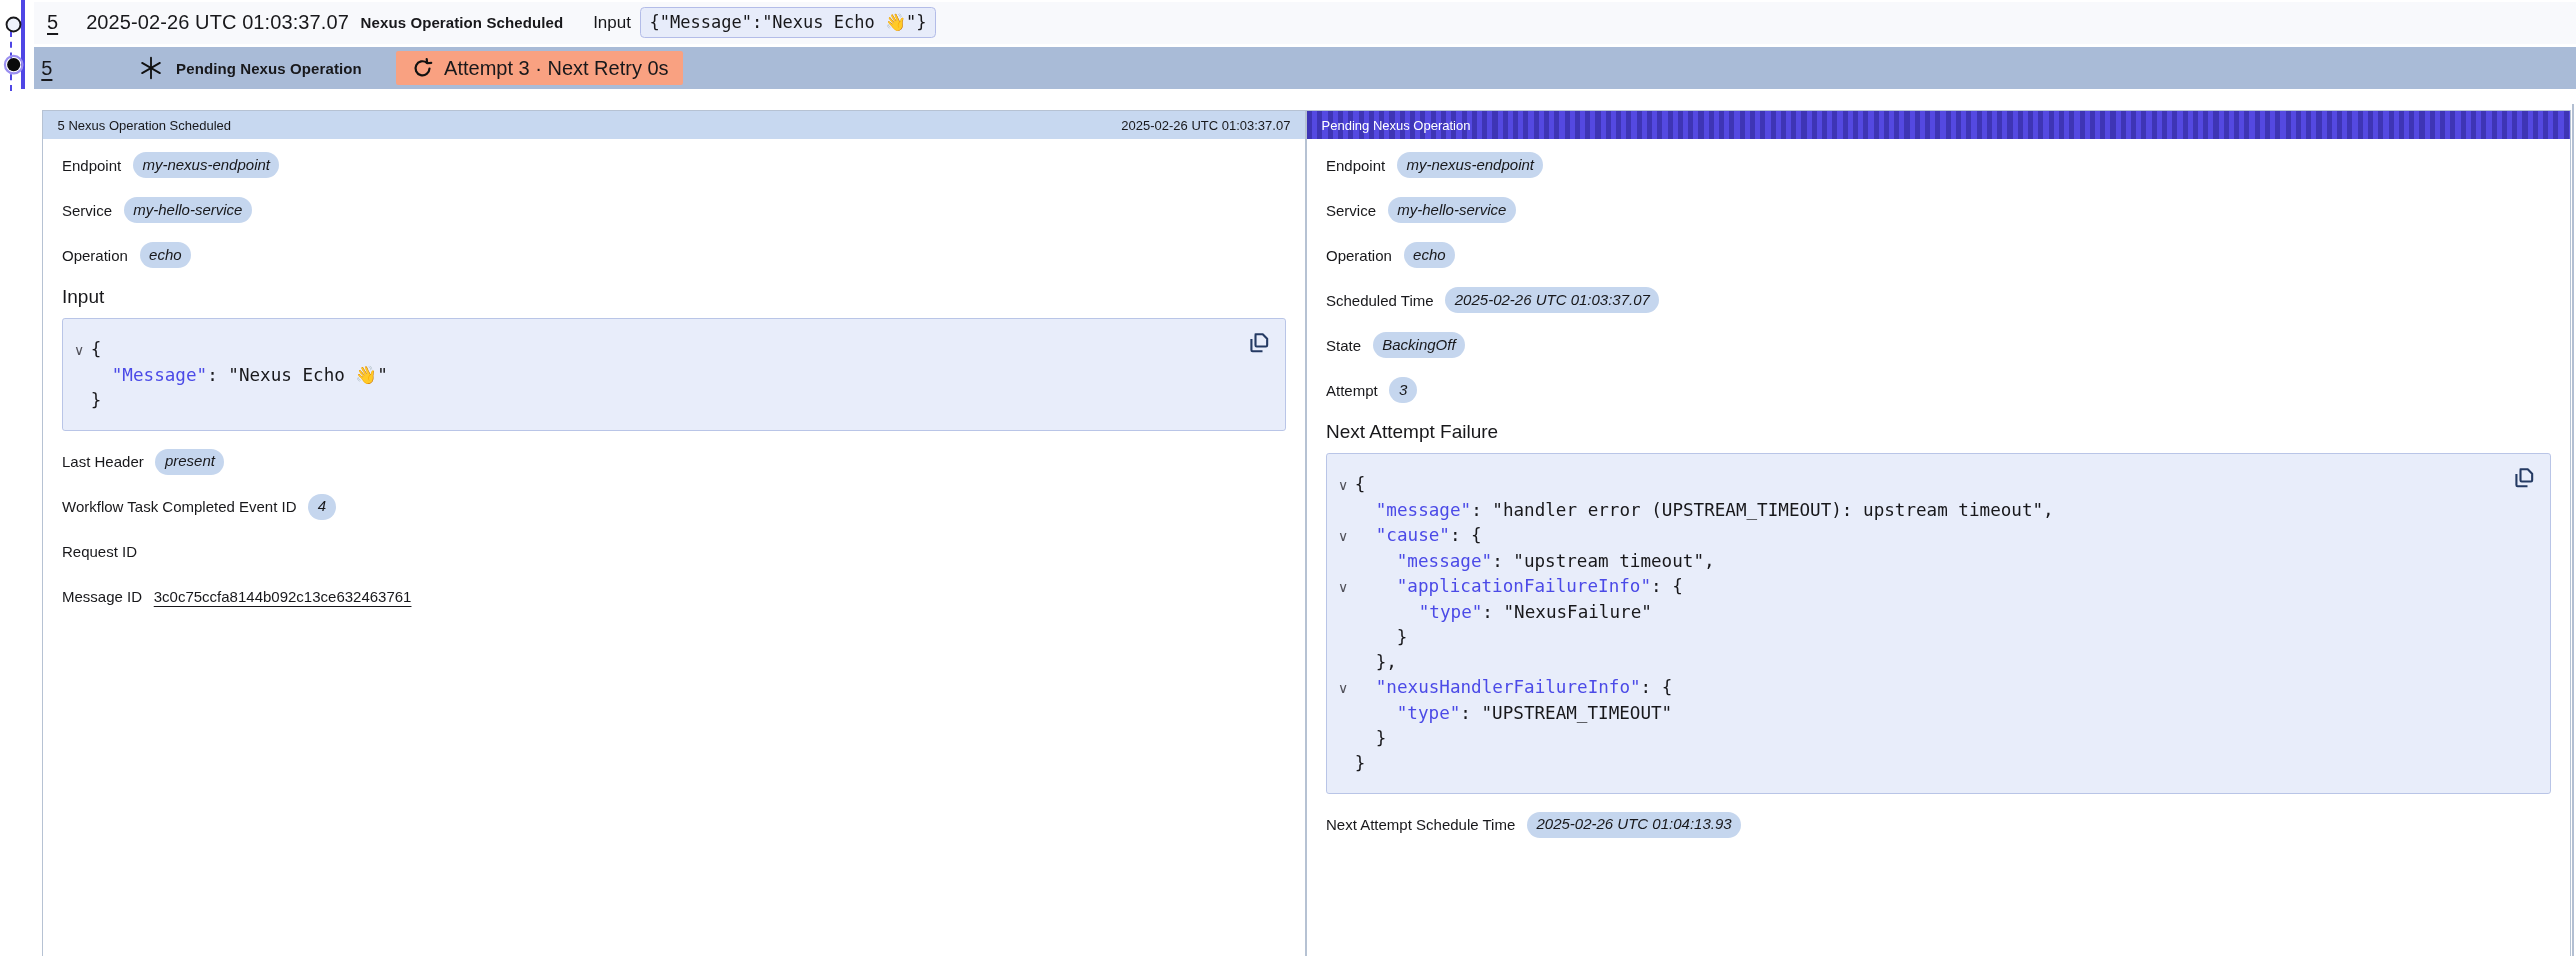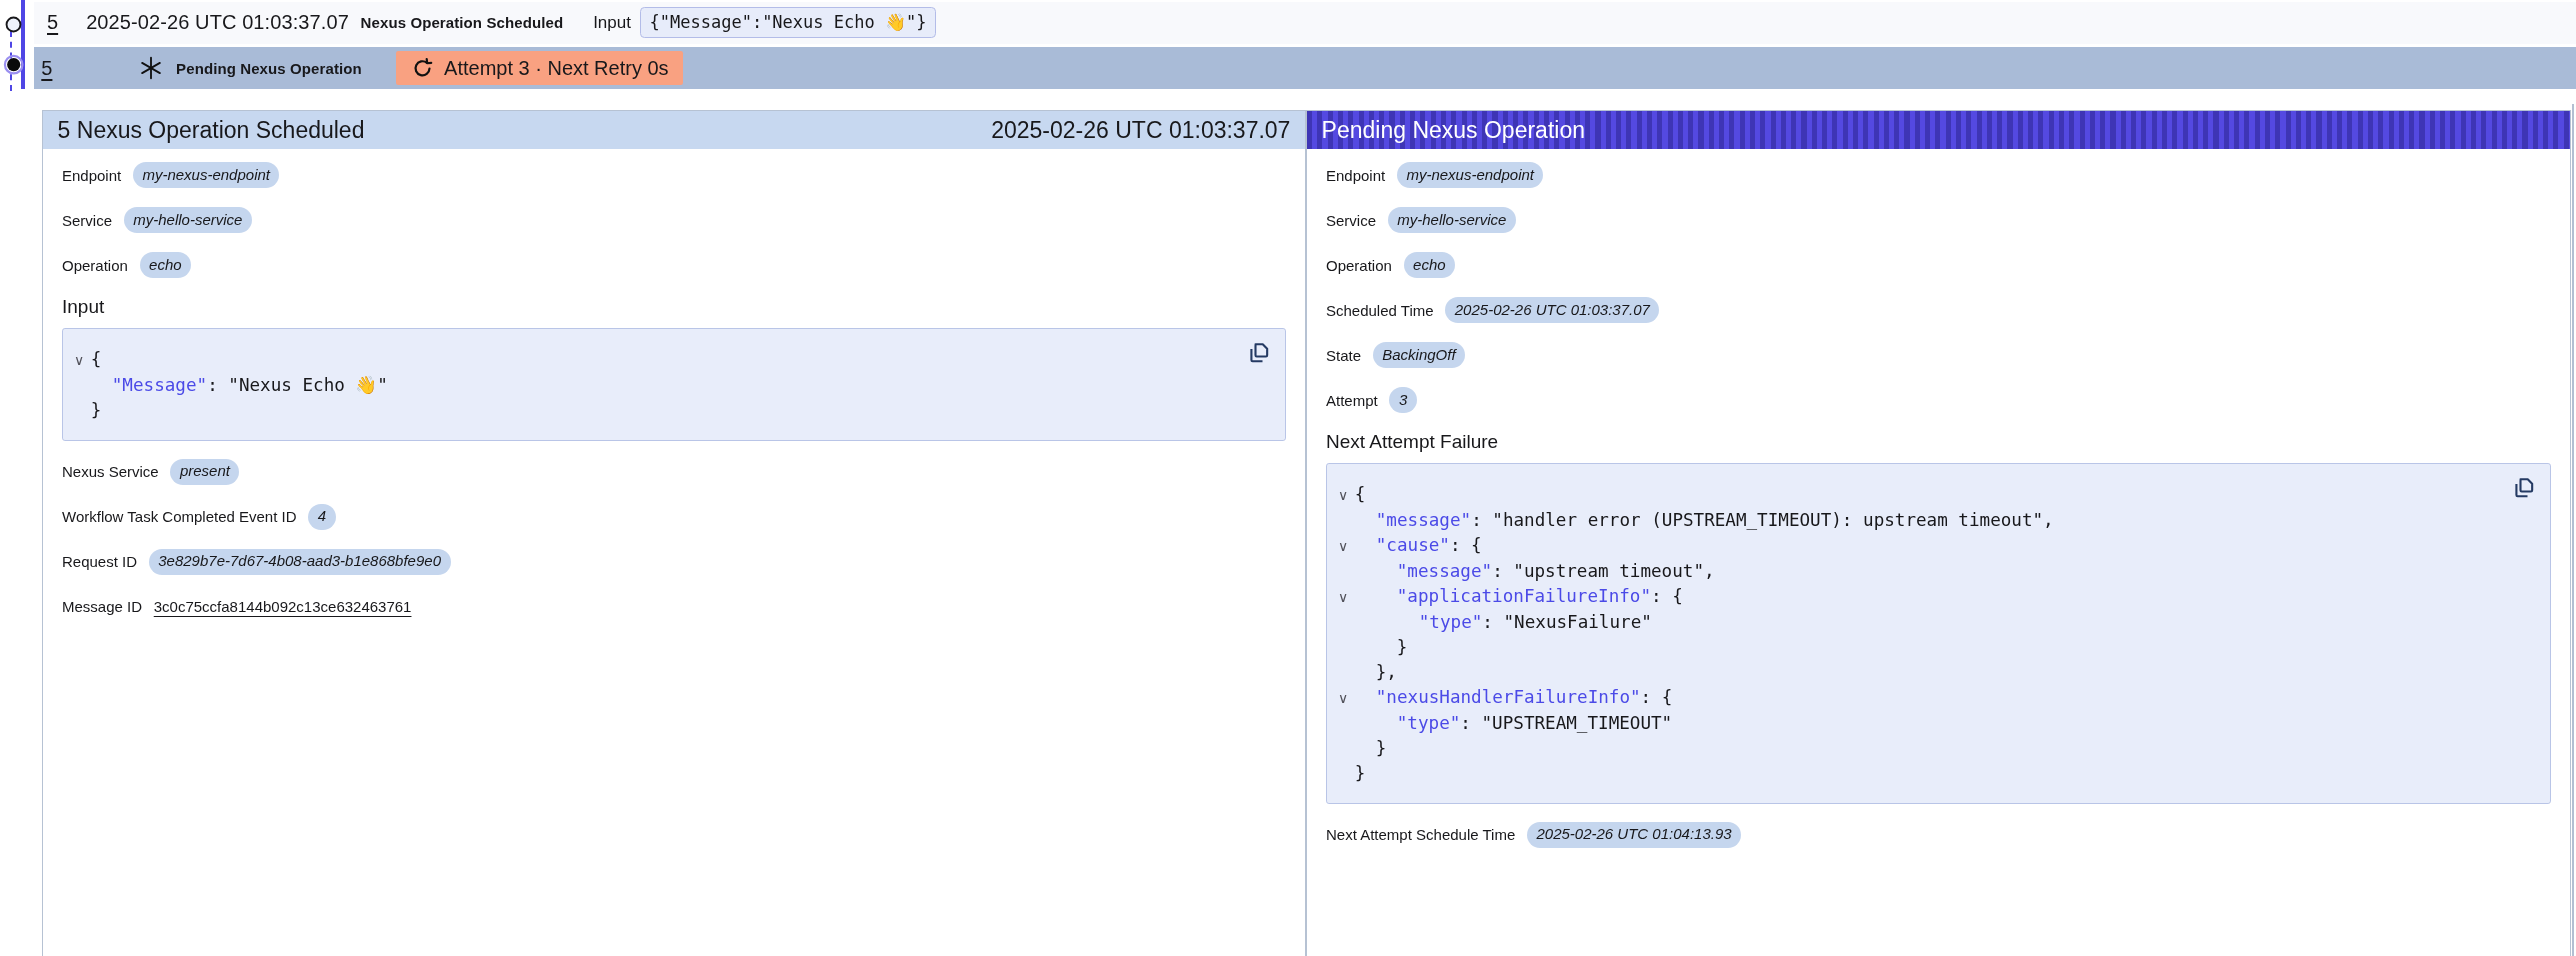--- a/index.html
+++ b/index.html
@@ -38,22 +38,22 @@
   .asterisk-wrap { margin-right: 11.7px; display: flex; align-items: center; }
   .attempt-chip { display: inline-flex; align-items: center; gap: 10.3px;
                   background: var(--attempt-badge-bg, #f9a181); border-radius: 2.2px;
                   height: 34px; padding: 0 14.6px; font-size: 20px; margin-left: 4.4px; }
 
   
   .card { position: absolute; top: 110px; height: 853px;
           background: #ffffff; border: 1.5px solid var(--card-border, #b6c2d3); }
   .card.left  { left: 42px;  width: 1264px; }
   .card.right { left: 1306px; width: 1265px; }
-  .card-header { height: 38px; display: flex; align-items: center;
-                 justify-content: space-between; padding: 0 14.6px; font-size: 23px; }
+  .card-header { height: 28px; display: flex; align-items: center;
+                 justify-content: space-between; padding: 0 14.6px; font-size: 13px; }
   .card.left .card-header { background: var(--panel-header-bg, #c7d8f0); }
   .card.right .card-header {
      background: repeating-linear-gradient(90deg,
         var(--stripe-dark, #3e35b5) 0px, var(--stripe-dark, #3e35b5) 5.1px,
         var(--stripe-light, #5449e1) 5.1px, var(--stripe-light, #5449e1) 10.3px);
      color: #ffffff; font-weight: 500; }
   .card-body { padding: 11.7px 19px 0 19px; }
 
   .field { display: flex; align-items: center; gap: 11.7px;
            min-height: 29px; margin-bottom: 16px; font-size: 15px; }
@@ -160,30 +160,29 @@
         </div>
       <button class="copy-btn">
         <svg width="28" height="28" viewBox="0 0 24 24" fill="none" stroke="#243a63" stroke-width="1.8" stroke-linejoin="round">
           <path d="M9 4.5 h6.2 L19 8.3 V14 a1 1 0 0 1 -1 1 h-8 a1 1 0 0 1 -1 -1 V5.5 a1 1 0 0 1 1 -1 z"></path>
           <path d="M5.5 8.5 v9.6 a1 1 0 0 0 1 1 H15"></path>
         </svg>
       </button>
     </div>
     <div>
         <div class="field">
-          <span class="flabel">Nexus Service</span>
+          <span class="flabel">Last Header</span>
           <span class="badge">present</span>
         </div>
         <div class="field">
           <span class="flabel">Workflow Task Completed Event ID</span>
           <span class="badge">4</span>
         </div>
         <div class="field">
           <span class="flabel">Request ID</span>
-          <span class="badge">3e829b7e-7d67-4b08-aad3-b1e868bfe9e0</span>
         </div>
         <div class="field">
           <span class="flabel">Message ID</span>
           <span class="link">3c0c75ccfa8144b092c13ce632463761</span>
         </div>
       </div>
   </div>
 </section>
 
 <section class="card right">

